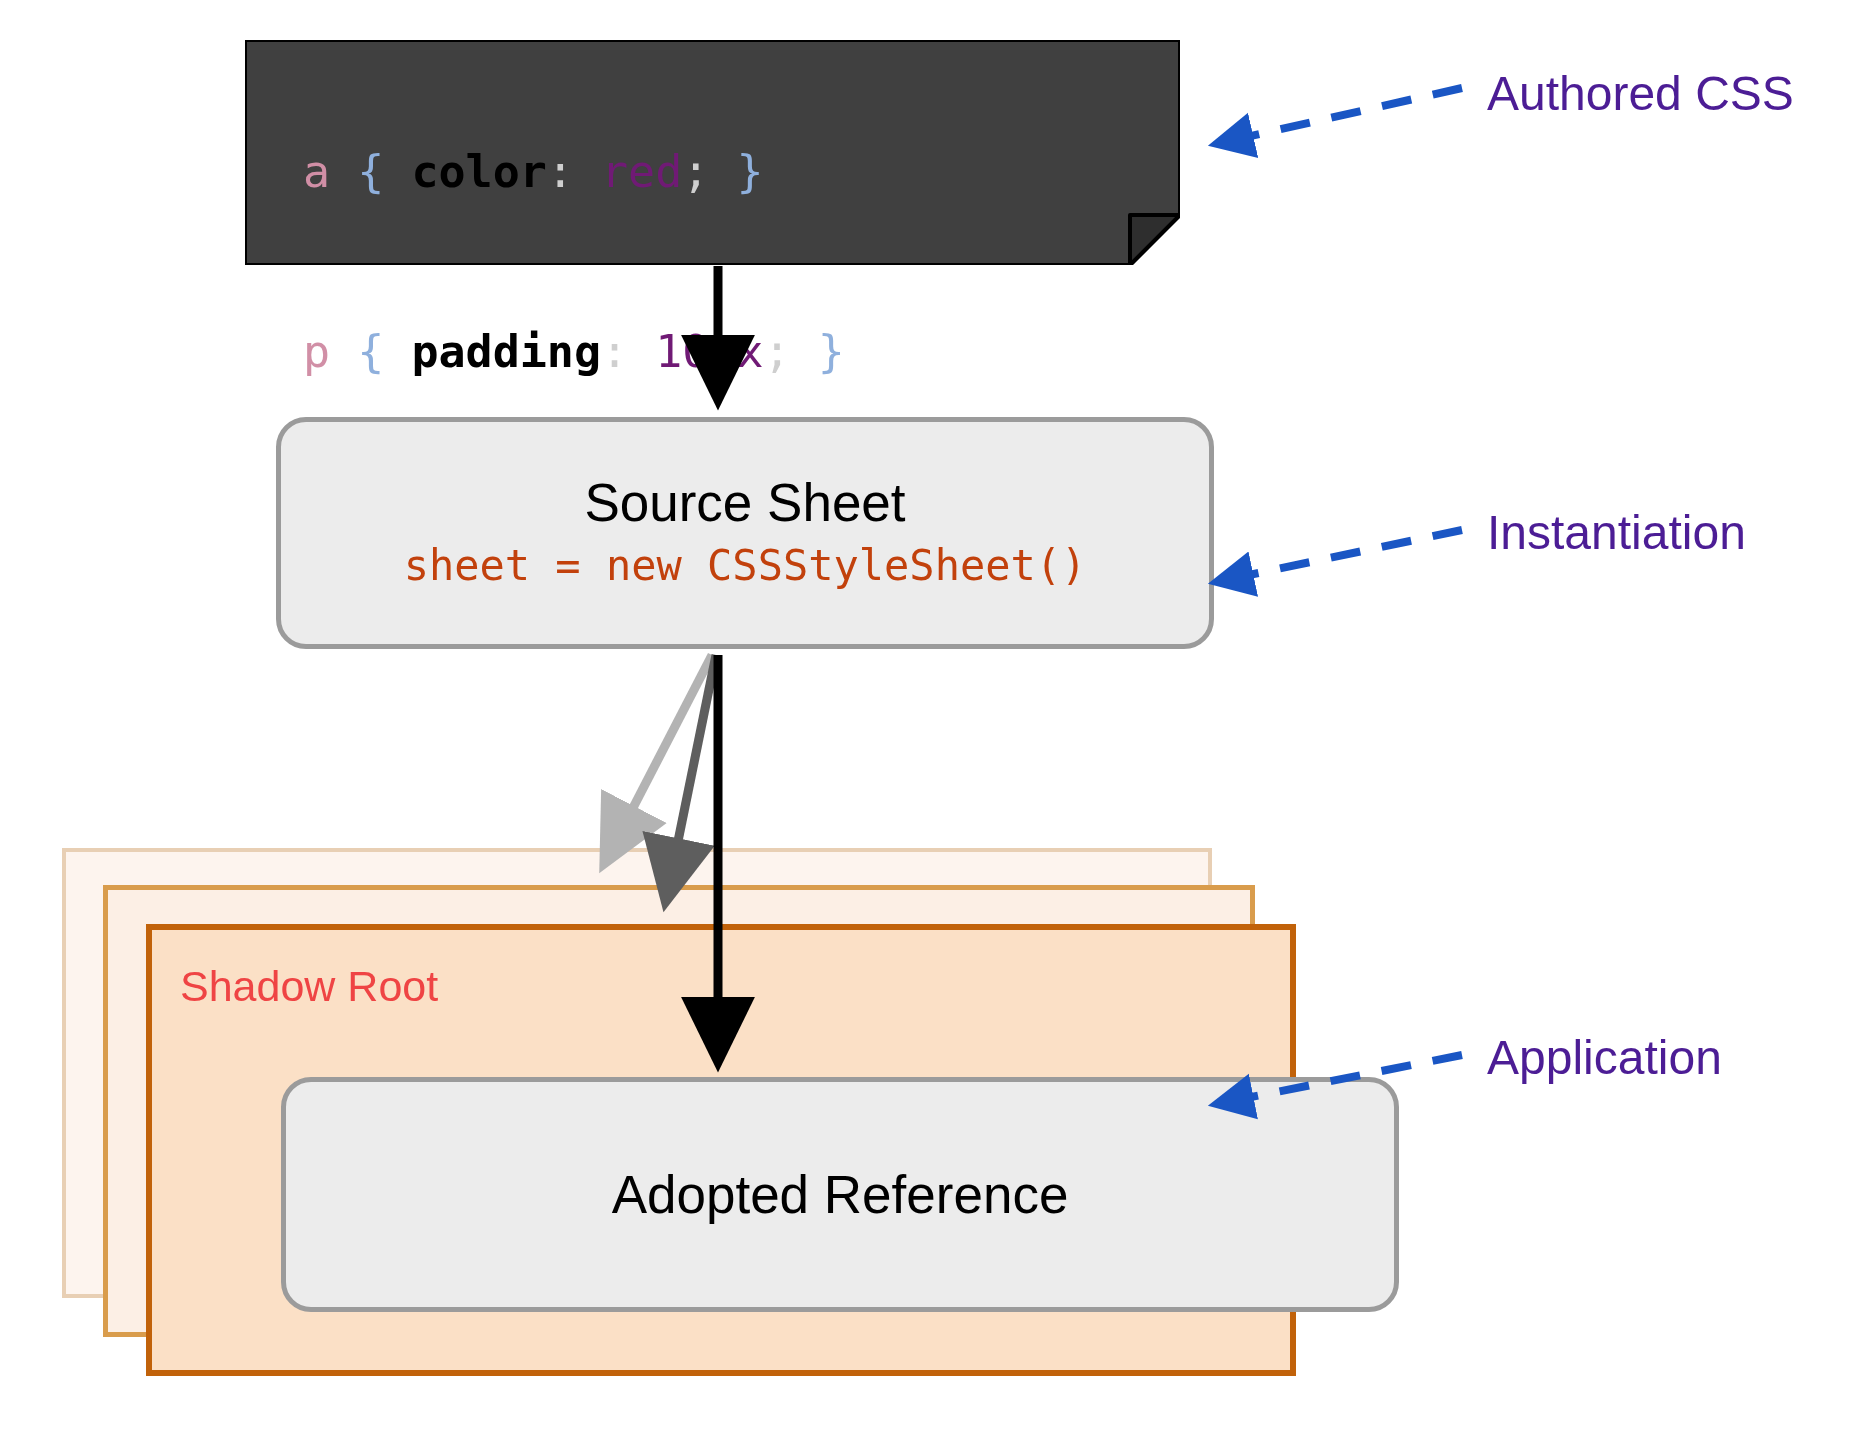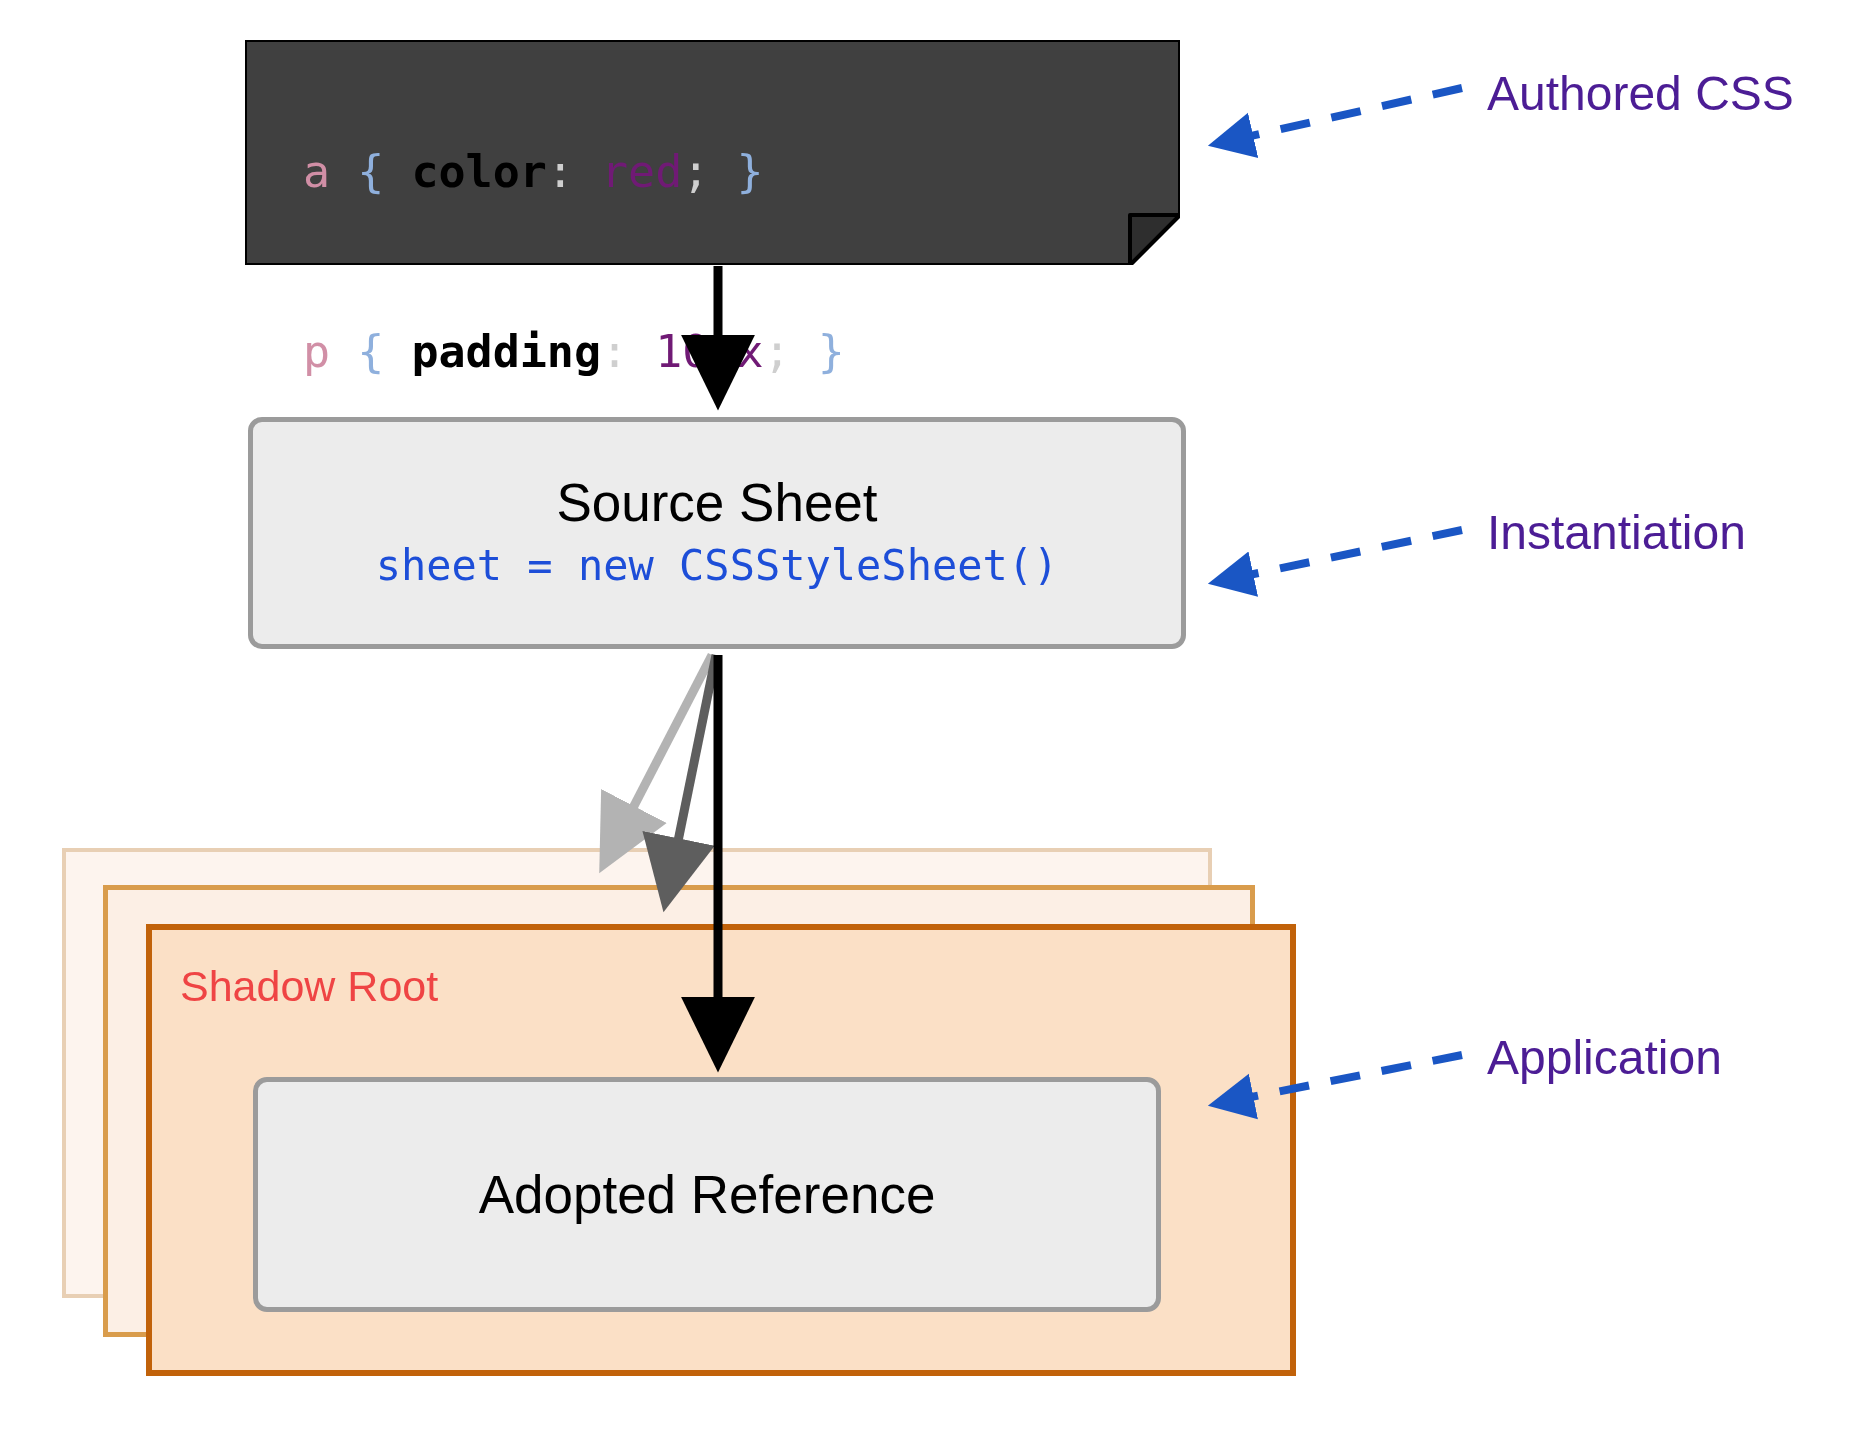--- a/index.html
+++ b/index.html
@@ -56,53 +56,54 @@
   .tok-prop { color: #000000; font-weight: bold; }
   .tok-val  { color: #701a75; }
   .tok-pun  { color: #cfcfcf; }
 
   
   .node {
     position: absolute;
     box-sizing: border-box;
     background: #ececec;
     border: 5px solid #9b9b9b;
-    border-radius: 14px;
+    border-radius: 30px;
     display: flex;
     flex-direction: column;
     align-items: center;
     justify-content: center;
+    margin-left: 28px;
   }
   .node-title {
     font-family: "Liberation Sans", sans-serif;
     font-size: 53px;
     color: #000000;
     line-height: 1.08;
     text-align: center;
   }
   .node-code {
     font-family: "DejaVu Sans Mono", "Liberation Mono", monospace;
     font-size: 42px;
-    color: #1d4ed8;
+    color: #c2410c;
     line-height: 1.2;
     text-align: center;
     margin-top: 10px;
     white-space: pre;
   }
 
   #node-source-sheet {
     left: 248px;
     top: 417px;
     width: 938px;
     height: 232px;
   }
   #node-adopted-ref {
     left: 253px;
     top: 1077px;
-    width: 908px;
+    width: 1118px;
     height: 235px;
   }
 
   
   .sr-card {
     position: absolute;
     box-sizing: border-box;
   }
   #sr-card-back {
     left: 62px;

